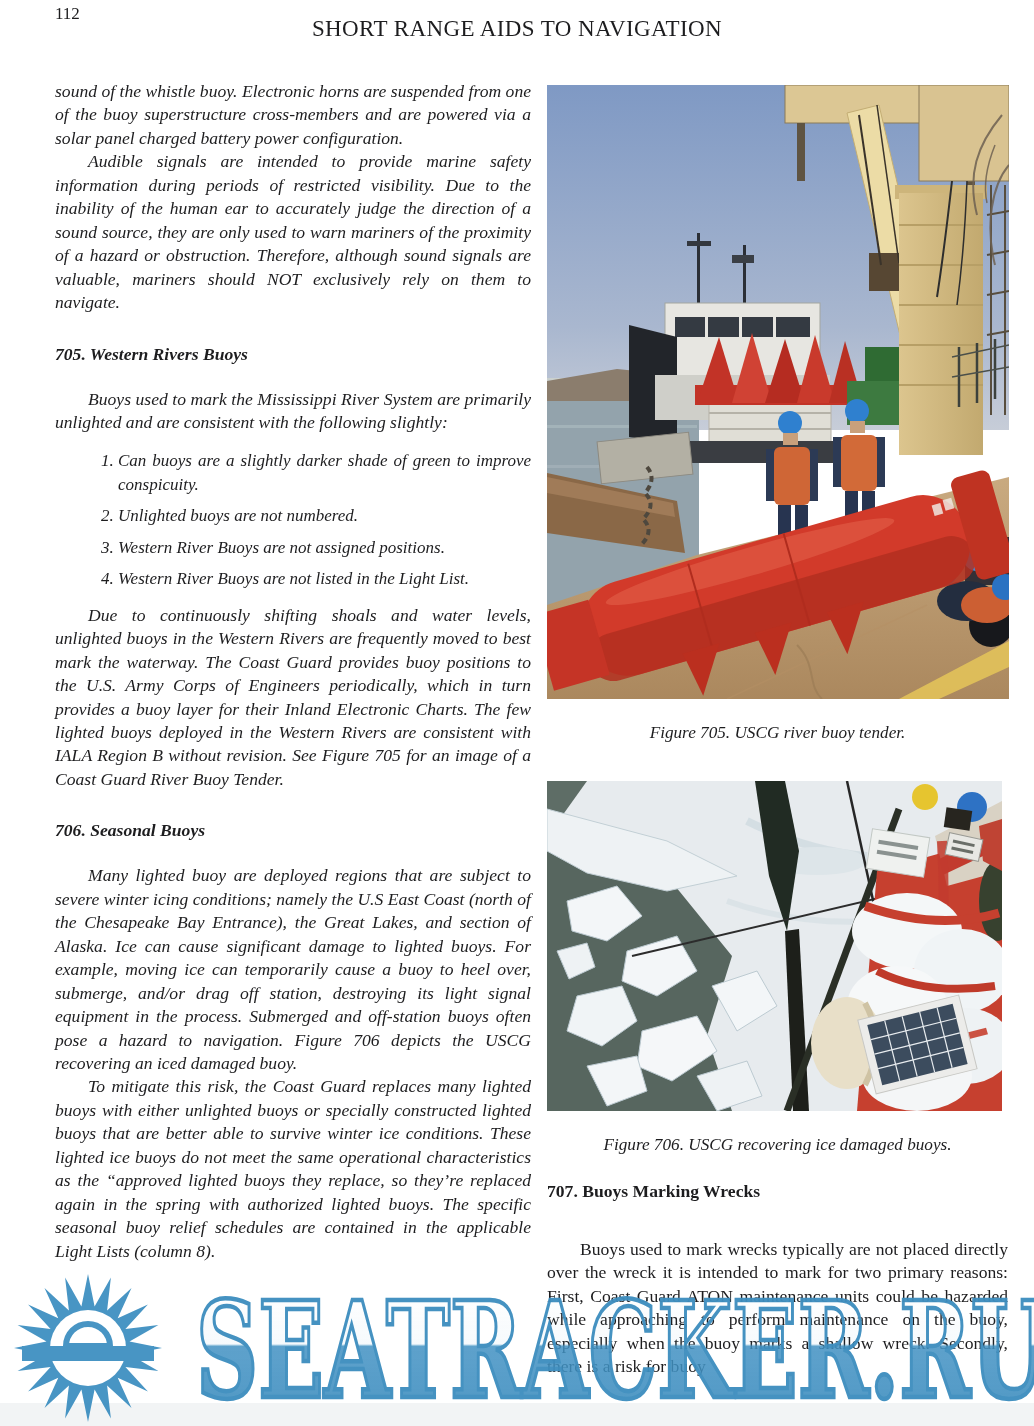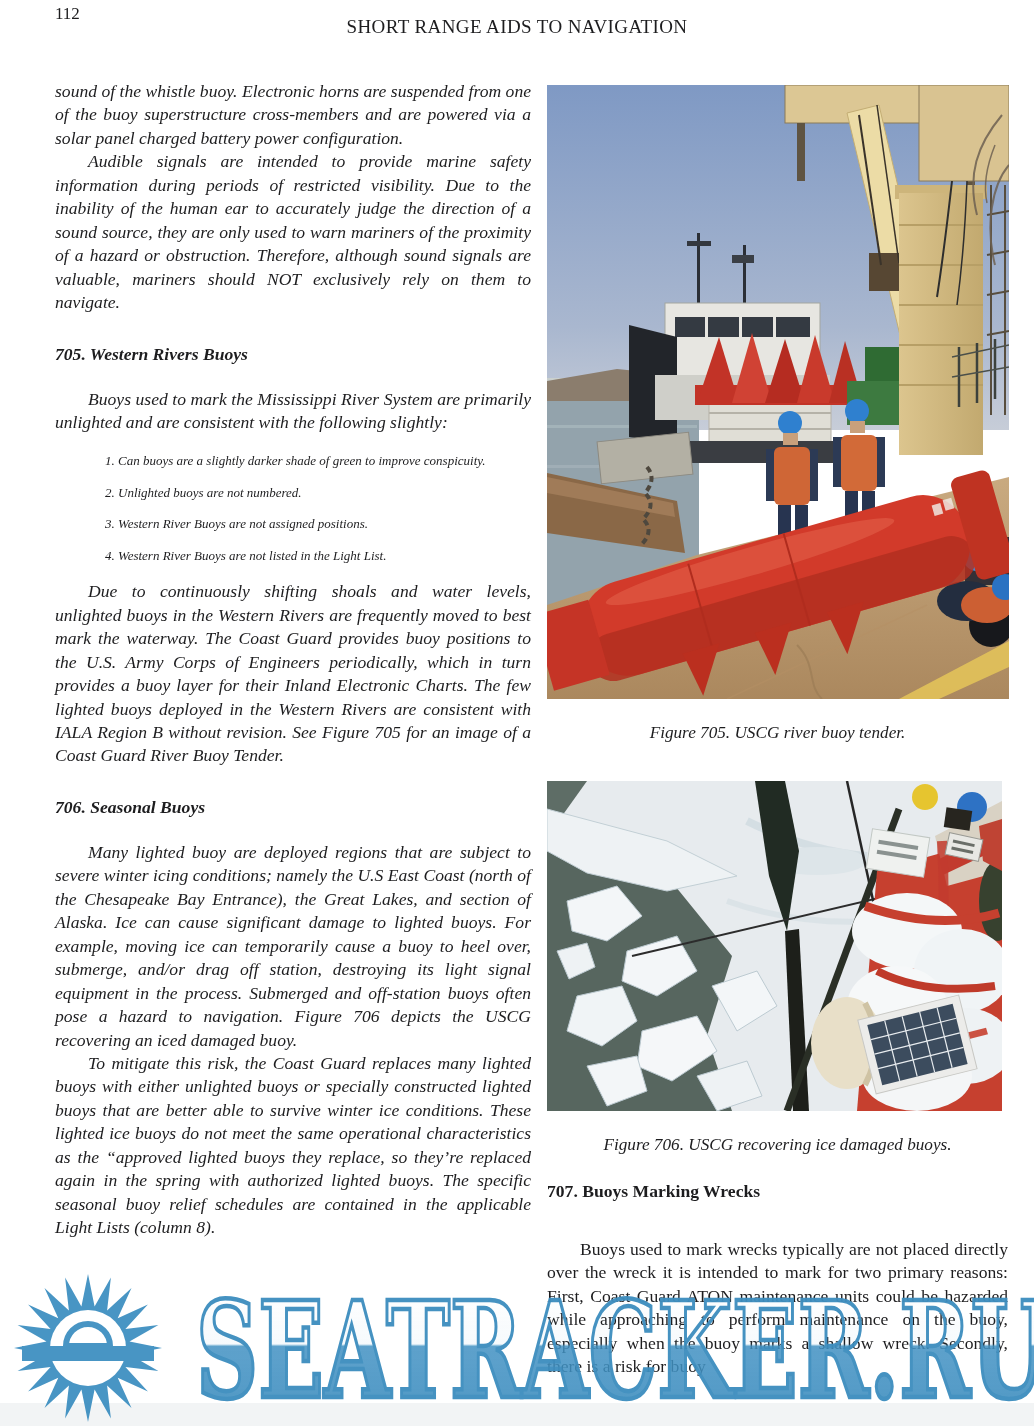--- a/index.html
+++ b/index.html
@@ -2,28 +2,28 @@
 <html><head>
 <meta charset="utf-8">
 <style>
   html,body{margin:0;padding:0;}
   body{
     width:1034px;height:1426px;position:relative;overflow:hidden;
     background:#ffffff;color:#1d1d1f;
     font-family:"Liberation Serif", serif;
   }
   .hdr-num{position:absolute;left:55px;top:4px;font-size:17px;}
-  .hdr-title{position:absolute;left:0;right:0;top:16px;text-align:center;font-size:19px;letter-spacing:0.4px;}
+  .hdr-title{position:absolute;left:0;right:0;top:16px;text-align:center;font-size:23px;letter-spacing:0.4px;}
   .col{position:absolute;}
   .col-left{left:55px;top:80px;width:476px;font-style:italic;}
   .col-right{left:547px;top:85px;width:461px;}
   p{margin:0;font-size:17.6px;line-height:23.45px;text-align:justify;}
   p.ind{text-indent:33px;}
   .sec{font-weight:bold;font-size:17.6px;margin:29px 0 23px 0;}
-  ol{margin:15px 0 13px 0;padding-left:63px;font-size:13px;line-height:23.45px;}
+  ol{margin:15px 0 13px 0;padding-left:63px;font-size:17px;line-height:23.45px;}
   ol li{margin-bottom:8px;text-align:justify;}
   figure{margin:0;}
   figure.fig2{margin-top:38px;}
   .photo{display:block;}
   .caption{text-align:center;font-style:italic;font-size:17.2px;margin:24px 0 0 0;text-indent:0;}
   .sec-right{margin:26px 0 0 0;}
   .para-707{margin-top:36px;font-family:Liberation Serif, serif;}
   .bottom-strip{position:absolute;left:0;top:1403px;width:1034px;height:23px;background:#f2f4f5;z-index:1;}
   .watermark{position:absolute;left:0;top:0;z-index:5;pointer-events:none;}
 </style>

